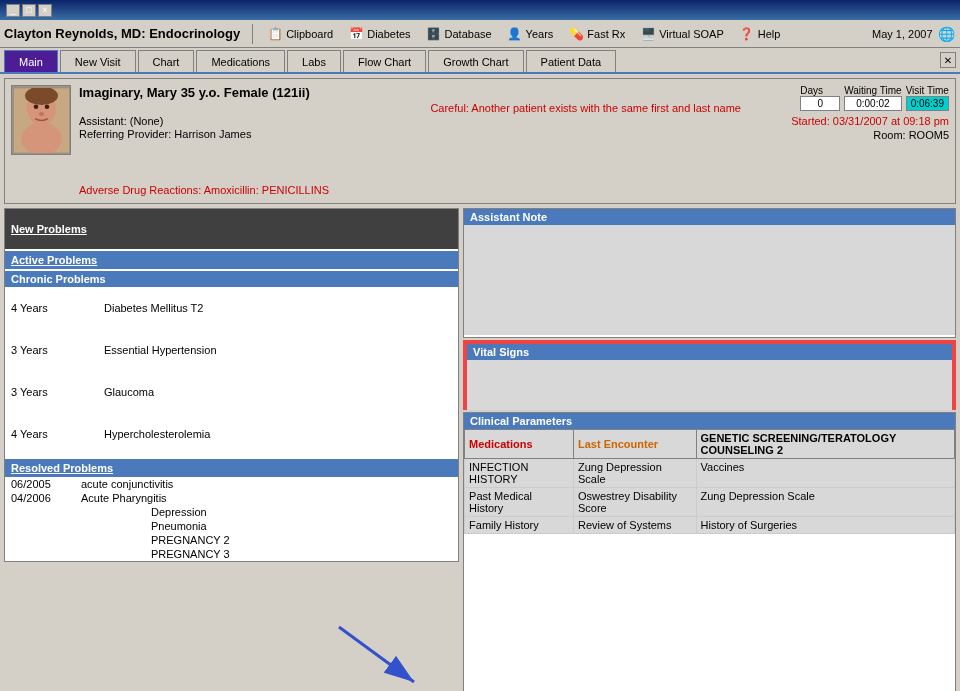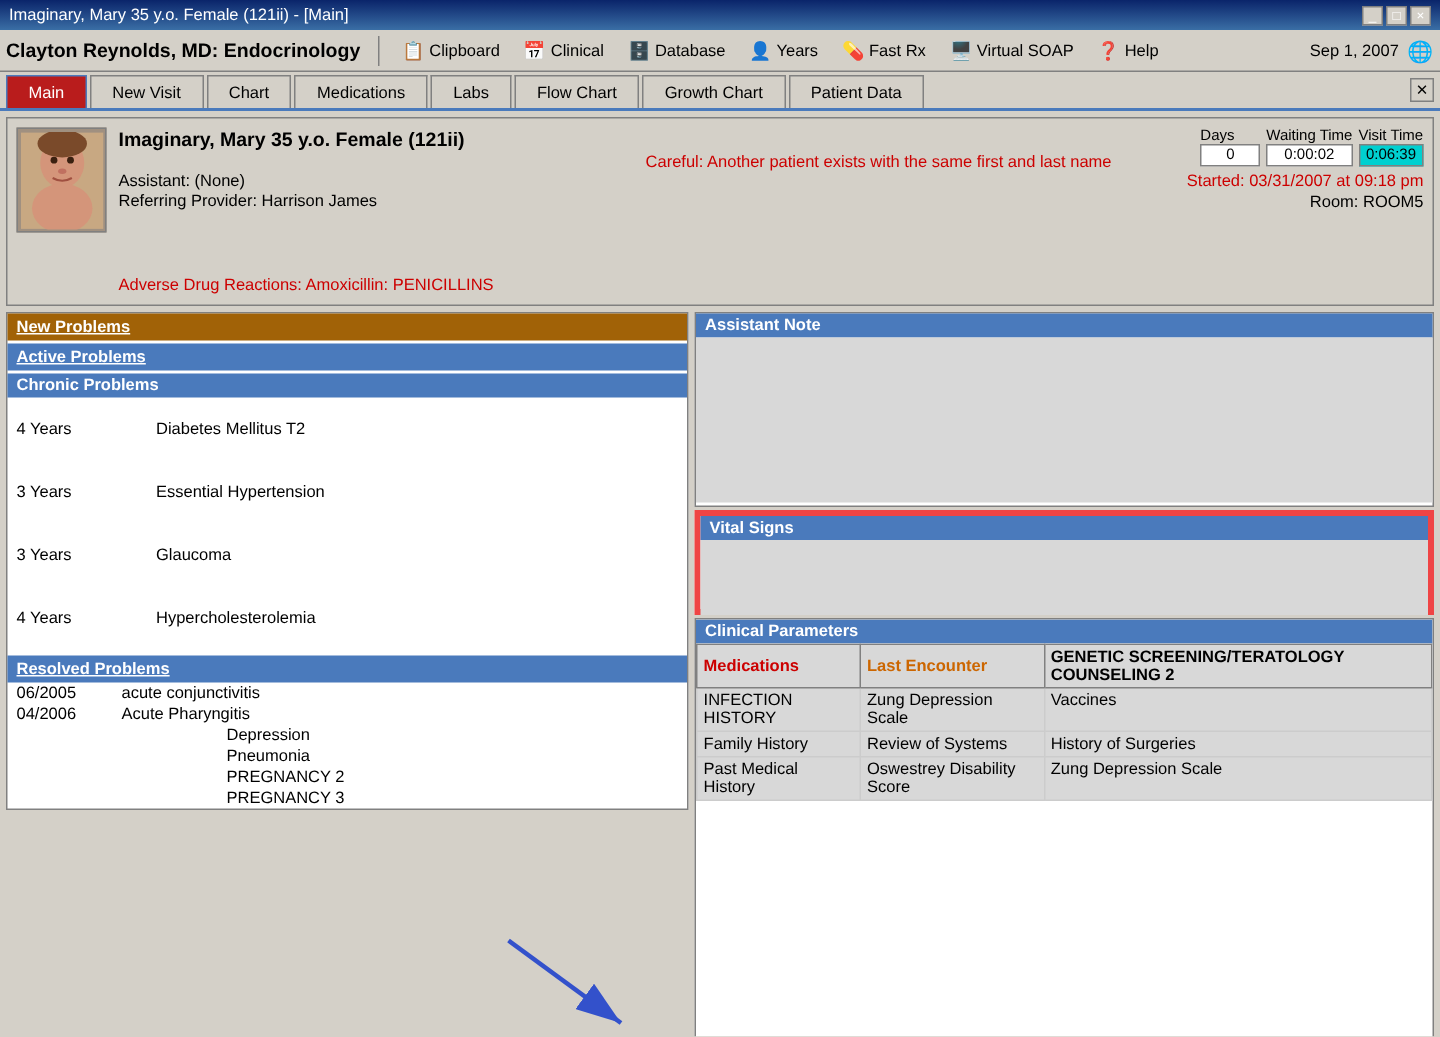--- a/index.html
+++ b/index.html
@@ -86,21 +86,21 @@
       border-bottom: none;
       background: #d4d0c8;
       cursor: pointer;
       font-size: 11px;
       margin-right: 2px;
       height: 22px;
       display: flex;
       align-items: center;
     }
     .tab.active {
-      background: #b91c1c;
+      background: #4c1d95;
       color: white;
       border-color: #4a7abc;
     }
     .tab-close {
       margin-left: auto;
       border: 1px solid #808080;
       width: 16px;
       height: 16px;
       display: flex;
       align-items: center;
@@ -224,23 +224,23 @@
       gap: 2px;
       justify-content: space-between;
     }
 
     
     .problems-section {
       background: white;
       border: 1px solid #808080;
     }
     .new-problems-header {
-      background: #a16207;
+      background: #404040;
       color: white;
-      padding: 3px 6px;
+      padding: 14px 6px;
       font-weight: bold;
       font-size: 11px;
       cursor: pointer;
       text-decoration: underline;
     }
     .active-problems-header {
       background: #4a7abc;
       color: white;
       padding: 3px 6px;
       font-weight: bold;
@@ -358,38 +358,37 @@
     }
     .scrollable::-webkit-scrollbar-thumb {
       background: #a0a0a0;
       border: 1px solid #808080;
     }
   </style>
 </head>
 <body>
 
 <div class="title-bar">
-  <span>Imaginary, Mary 35 y.o. Female (121ii) - [Main]</span>
   <div class="title-bar-buttons">
     <div class="title-btn">_</div>
     <div class="title-btn">□</div>
     <div class="title-btn">×</div>
   </div>
 </div>
 
 <div class="menu-bar">
   <span style="font-weight:bold; font-size:13px;">Clayton Reynolds, MD: Endocrinology</span>
   <div class="menu-separator"></div>
   <div class="menu-item">
     <span style="font-size:12px;">📋</span>
     <span>Clipboard</span>
   </div>
   <div class="menu-item">
     <span style="font-size:12px;">📅</span>
-    <span>Clinical</span>
+    <span>Diabetes</span>
   </div>
   <div class="menu-item">
     <span style="font-size:12px;">🗄️</span>
     <span>Database</span>
   </div>
   <div class="menu-item">
     <span style="font-size:12px;">👤</span>
     <span>Years</span>
   </div>
   <div class="menu-item">
@@ -398,21 +397,21 @@
   </div>
   <div class="menu-item">
     <span style="font-size:12px;">🖥️</span>
     <span>Virtual SOAP</span>
   </div>
   <div class="menu-item">
     <span style="font-size:12px;">❓</span>
     <span>Help</span>
   </div>
   <div class="date-display">
-    <span>Sep 1, 2007</span>
+    <span>May 1, 2007</span>
     <span style="font-size:14px;">🌐</span>
   </div>
 </div>
 
 <div class="tab-bar">
   <div class="tab active">
     <span>Main</span>
   </div>
   <div class="tab">
     <span>New Visit</span>
@@ -578,28 +577,28 @@
                 <th>GENETIC SCREENING/TERATOLOGY COUNSELING 2</th>
               </tr>
             </thead>
             <tbody>
               <tr>
                 <td>INFECTION HISTORY</td>
                 <td>Zung Depression Scale</td>
                 <td>Vaccines</td>
               </tr>
               <tr>
+                <td>Past Medical History</td>
+                <td>Oswestrey Disability Score</td>
+                <td>Zung Depression Scale</td>
+              </tr>
+              <tr>
                 <td>Family History</td>
                 <td>Review of Systems</td>
                 <td>History of Surgeries</td>
-              </tr>
-              <tr>
-                <td>Past Medical History</td>
-                <td>Oswestrey Disability Score</td>
-                <td>Zung Depression Scale</td>
               </tr>
             </tbody>
           </table>
         </div>
       </div>
 
     </div>
   </div>
 </div>
 

